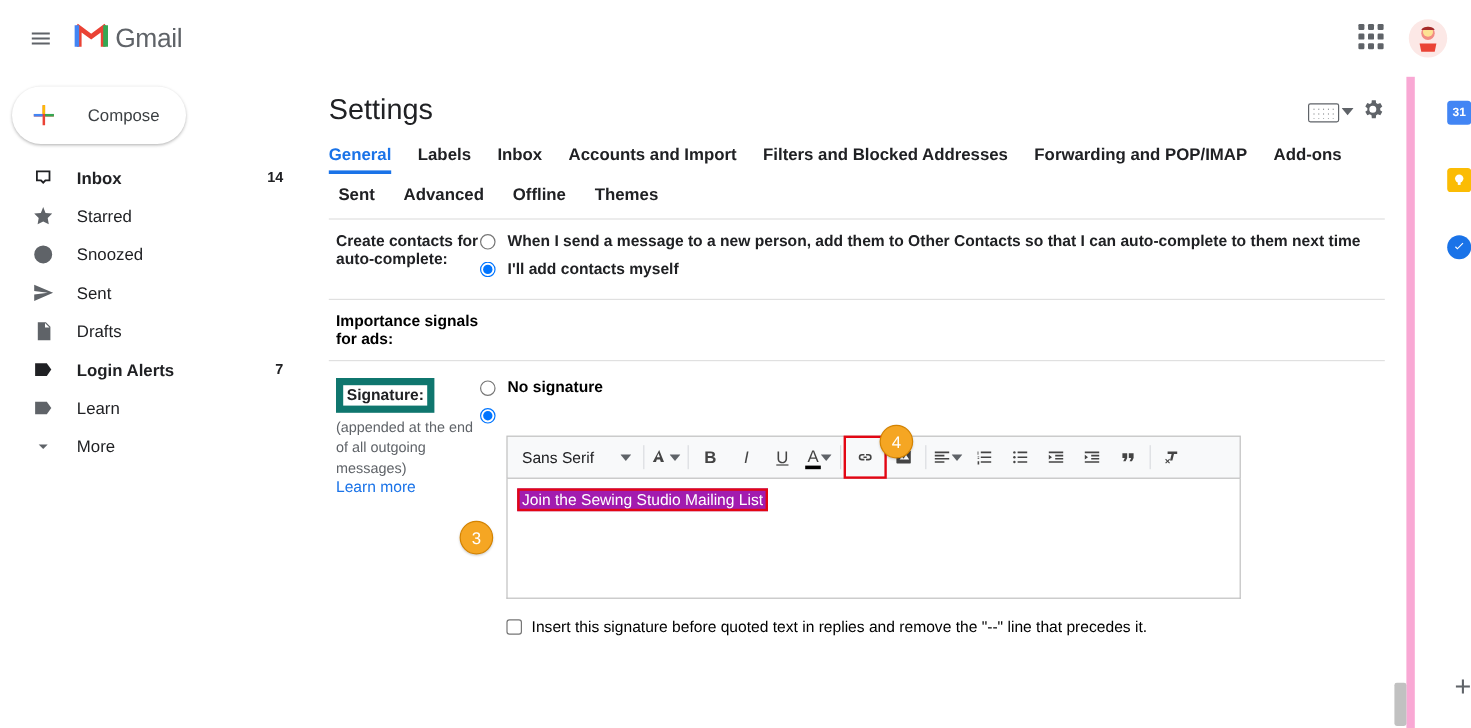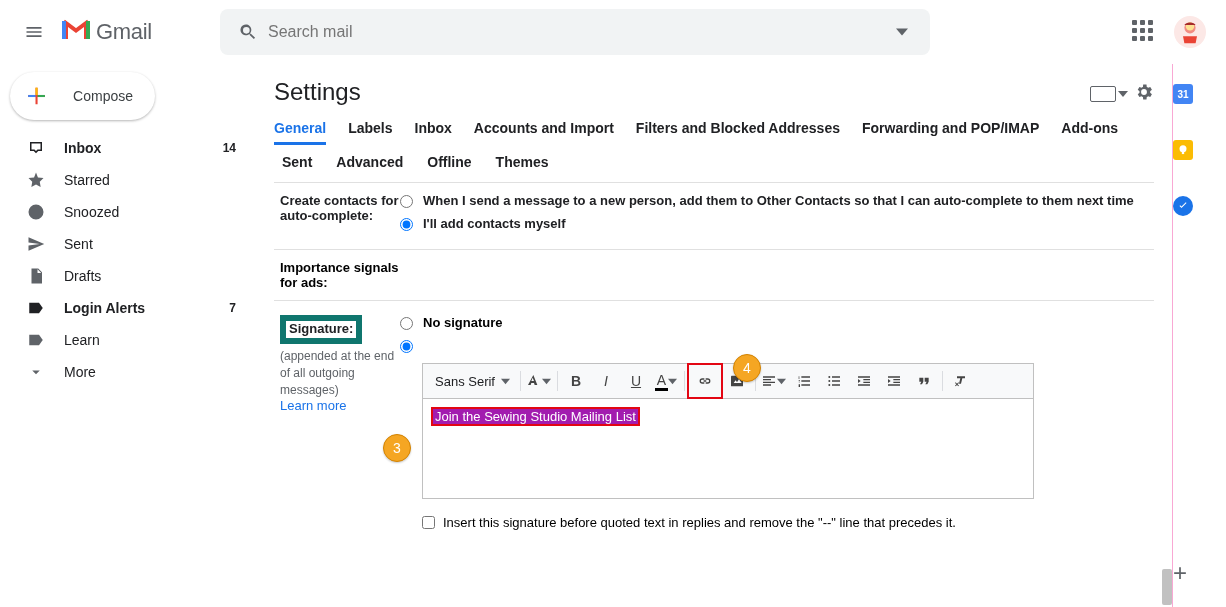--- a/index.html
+++ b/index.html
@@ -29,21 +29,21 @@
   .compose-btn { margin:0 0 12px 10px; width:145px; height:48px; border-radius:24px; border:none; background:#fff; box-shadow:0 1px 3px rgba(0,0,0,.2),0 1px 2px rgba(0,0,0,.1); display:flex; align-items:center; padding:0 22px 0 14px; cursor:pointer; font-size:14px; color:#3c4043; font-weight:500; gap:24px;}
   .nav-list { list-style:none; }
   .nav-item { height:32px; display:flex; align-items:center; padding:0 12px 0 26px; font-size:14px; color:#202124; cursor:pointer; border-top-right-radius:16px; border-bottom-right-radius:16px;}
   .nav-item.bold { font-weight:700;}
   .nav-item .nicon { width:20px; height:20px; margin-right:18px; display:flex; align-items:center; justify-content:center;}
   .nav-item .nicon svg { width:18px; height:18px; fill:#5f6368;}
   .nav-item.bold .nicon svg { fill:#202124;}
   .nav-item .count { margin-left:auto; font-size:12px; color:#5f6368; padding-right:8px;}
   .nav-item.bold .count { color:#202124; font-weight:700;}
   
-  .rightstrip { position:absolute; top:64px; right:0; width:54px; border-left:1px solid #f9a8d4; height:calc(100% - 64px); display:flex; flex-direction:column; align-items:flex-start; padding-top:20px; gap:36px;}
+  .rightstrip { position:absolute; top:64px; right:0; width:54px; border-left:7px solid #f9a8d4; height:calc(100% - 64px); display:flex; flex-direction:column; align-items:flex-end; padding-top:20px; gap:36px;}
   .rbox { width:20px; height:20px; border-radius:3px; display:flex; align-items:center; justify-content:center; font-size:10px; color:#fff; font-weight:bold;}
   .rplus { color:#5f6368; font-size:24px; font-weight:300; cursor:pointer; margin-top:auto; margin-bottom:20px;}
   
   .main { position:absolute; top:64px; left:256px; right:54px; bottom:0; padding:14px 18px 0 18px; overflow:hidden;}
   .settings-head { display:flex; align-items:flex-end; margin-bottom:8px;}
   .settings-head h1 { font-size:24px; font-weight:400; color:#202124;}
   .settings-head .htools { margin-left:auto; display:flex; align-items:center; gap:6px;}
   .kbd-icon { width:26px; height:16px; border:1.5px solid #5f6368; border-radius:2px; position:relative; display:flex; align-items:center; justify-content:center;}
   .kbd-icon::before { content:""; position:absolute; inset:2px; background-image:radial-gradient(#5f6368 0.6px, transparent 0.6px); background-size:4px 4px;}
   .kdrop svg{width:10px;height:10px;fill:#5f6368;}
@@ -59,21 +59,21 @@
   .radio-line input { margin-top:2px;}
   .sig-row { display:flex; border-top:1px solid #e0e0e0; padding-top:14px; position:relative;}
   .sig-left { width:126px; flex-shrink:0; padding-left:6px; font-size:13px; color:#202124;}
   .sig-left .sig-title { font-weight:700; display:inline-block; border:6px solid #0f766e; padding:0 3px 2px 3px;}
   .sig-left .subt { font-size:12px; color:#5f6368; margin-top:4px; line-height:1.4;}
   .sig-left a { color:#1a73e8; text-decoration:none; font-size:13px;}
   .sig-right { flex:1; font-size:13px;}
   .toolbar { width:612px; height:36px; border:1px solid #c0c0c0; background:#f8f9fa; display:flex; align-items:center; padding:0 6px; gap:2px; margin-top:10px;}
   .toolbar .tbtn { min-width:28px; height:28px; display:flex; align-items:center; justify-content:center; cursor:pointer; color:#444; font-size:14px; border-radius:2px;}
   .toolbar .sep { width:1px; height:20px; background:#dadce0; margin:0 2px;}
-  .toolbar .font-sel { font-size:13px; color:#202124; padding:0 6px; display:flex; align-items:center; gap:6px;}
+  .toolbar .font-sel { font-size:13px; color:#202124; padding:0 6px; display:flex; align-items:center; gap:22px;}
   .toolbar .drop-tri svg{width:9px;height:9px;fill:#5f6368;}
   .toolbar svg { width:16px; height:16px; fill:#444;}
   .link-box { border:2px solid #e30613; padding:2px 2px; margin:0 -2px;}
   .editor { width:612px; height:100px; border:1px solid #c0c0c0; border-top:none; padding:8px; font-size:13px;}
   .editor .highlight { background:#a21caf; color:#fff; display:inline-block; border:2px solid #e30613; padding:0 2px;}
   .checkbox-line { margin-top:16px; font-size:13px; display:flex; align-items:center; gap:8px; margin-left:0px;}
   .importance-row { display:flex; border-top:1px solid #e0e0e0; padding:10px 0; font-size:13px;}
   .importance-row .lab { width:126px; flex-shrink:0; font-weight:700; padding-left:6px;}
   .importance-row a { color:#1a73e8; text-decoration:none;}
   
@@ -96,35 +96,20 @@
     <div class="gmail-logo">
       <span class="gmail-m">
         <svg width="28" height="22" viewBox="0 0 28 22">
             <path d="M2 2v18h4V8l8 6 8-6v12h4V2l-12 9L2 2z" fill="#ea4335"></path>
             <path d="M2 2l12 9L26 2" fill="none" stroke="#ea4335" stroke-width="3"></path>
             <path d="M2 20V2" stroke="#4285f4" stroke-width="4" fill="none"></path>
             <path d="M26 20V2" stroke="#34a853" stroke-width="4" fill="none"></path>
           </svg>
       </span>
       <span class="gmail-text">Gmail</span>
-    </div>
-    <div class="search-wrap">
-      <div class="searchbox">
-        <div class="sicon">
-            <svg viewBox="0 0 24 24">
-              <path d="M15.5 14h-.8l-.3-.3a6.5 6.5 0 10-.7.7l.3.3v.8l5 5 1.5-1.5-5-5zM10 14a4 4 0 110-8 4 4 0 010 8z"></path>
-            </svg>
-          </div>
-        <input placeholder="Search mail" style="">
-        <div class="sdrop">
-            <svg viewBox="0 0 10 6">
-              <path d="M0 0l5 6 5-6z"></path>
-            </svg>
-          </div>
-      </div>
     </div>
     <div class="top-right">
       <div class="apps-icon">
         <span></span>
           <span></span>
           <span></span>
           <span></span>
           <span></span>
           <span></span>
           <span></span>

